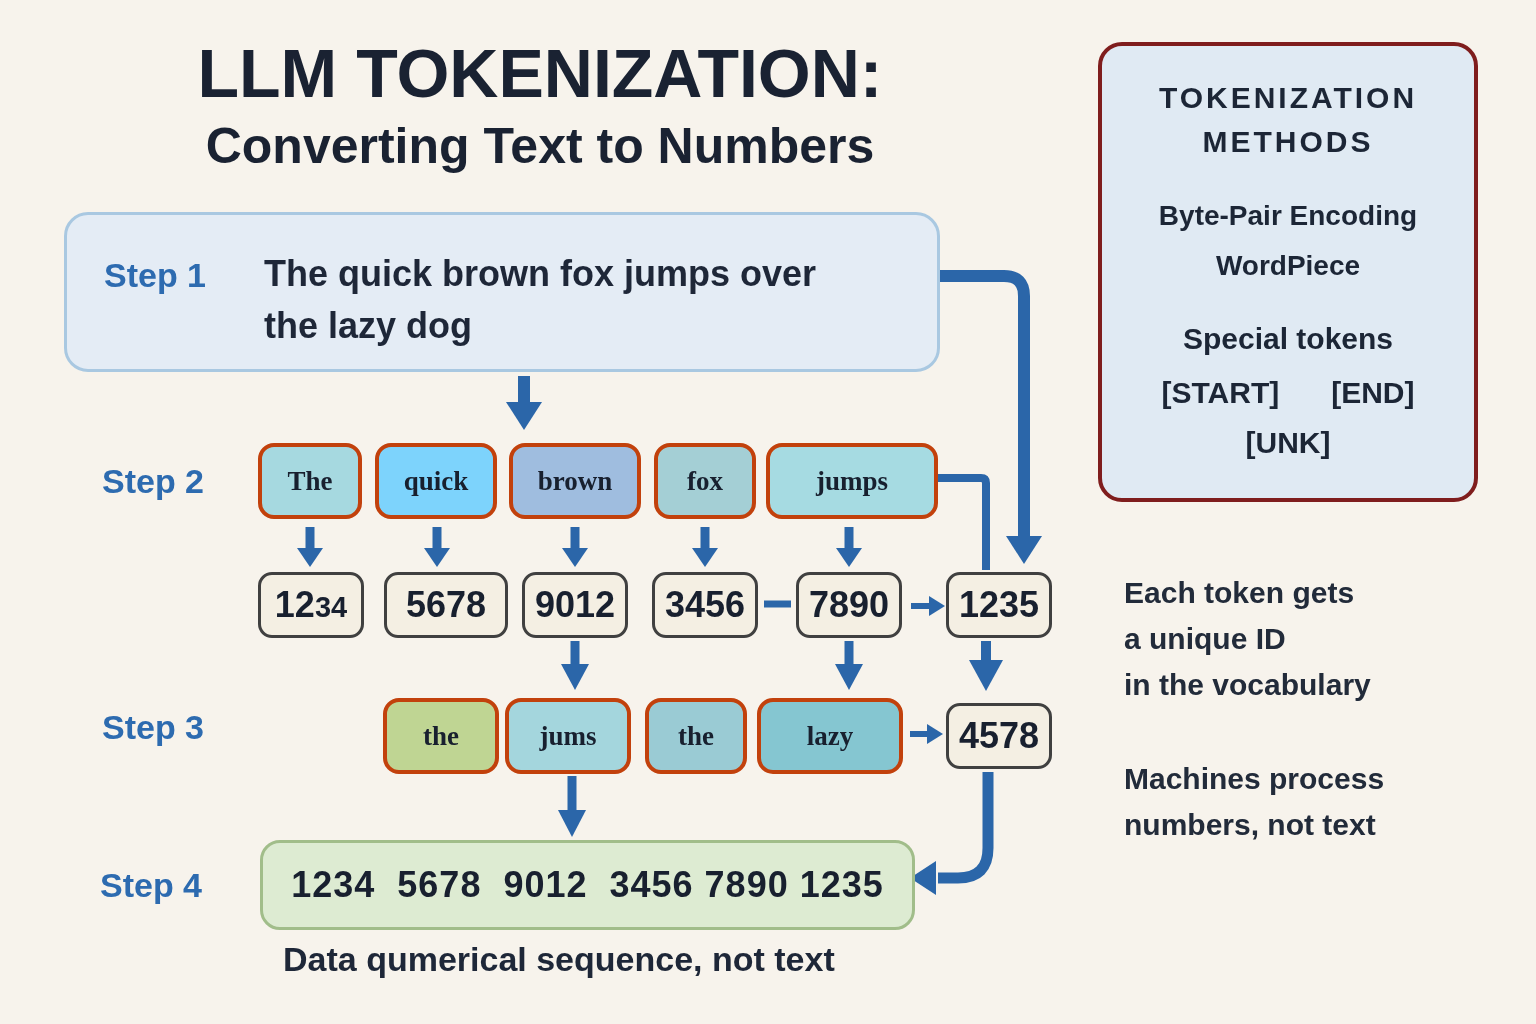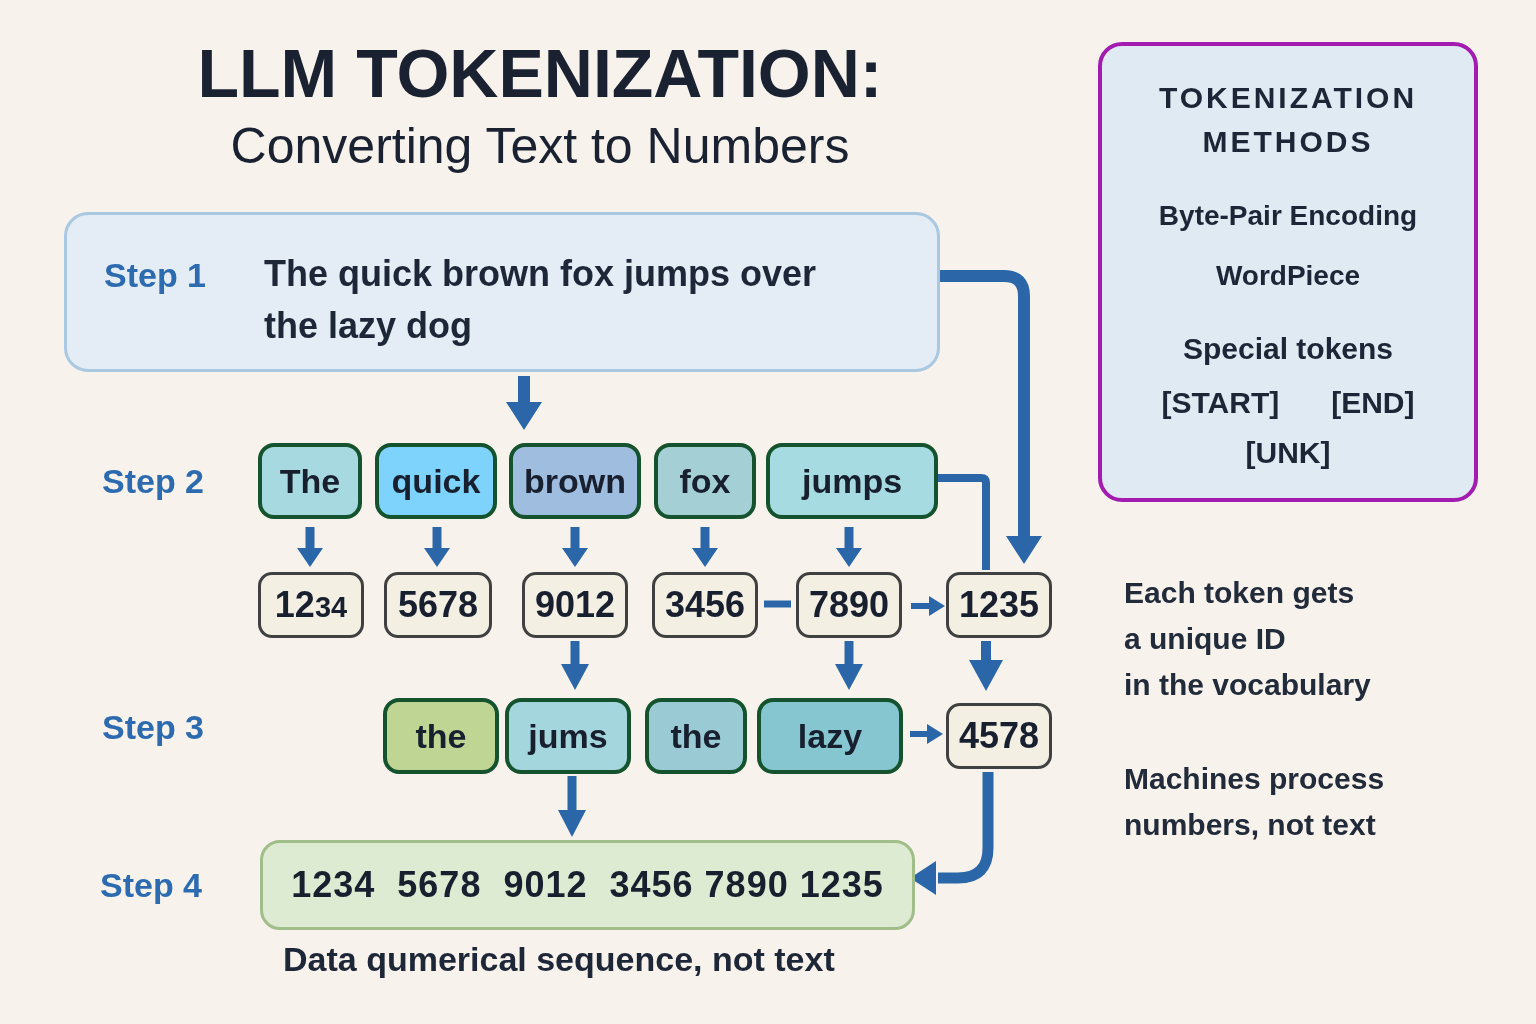--- a/index.html
+++ b/index.html
@@ -4,46 +4,46 @@
 <style>
   html,body{margin:0;padding:0;}
   body{font-family:"Liberation Sans","DejaVu Sans",sans-serif;}
   .canvas{position:relative;width:1536px;height:1024px;background:#f7f3ec;overflow:hidden;}
   .abs{position:absolute;}
   svg.connectors{position:absolute;left:0;top:0;width:1536px;height:1024px;pointer-events:none;}
 
   
   .title-wrap{left:0;top:38px;width:1080px;text-align:center;color:#1a2232;}
   .title-l1{font-size:68px;font-weight:800;letter-spacing:0px;line-height:1.05;}
-  .title-l2{font-size:50px;font-weight:400;margin-top:8px;}
+  .title-l2{font-size:50px;font-weight:700;margin-top:8px;}
 
   
   .step1-box{left:64px;top:212px;width:876px;height:160px;background:#e4ecf5;border:3px solid #a9c8e1;border-radius:24px;box-sizing:border-box;}
   .step-label{font-size:34px;font-weight:700;color:#2d6bb0;}
   .step1-label{left:104px;top:256px;}
   .step1-text{left:264px;top:248px;font-size:36px;font-weight:700;color:#1e2738;line-height:52px;}
 
   
-  .token{position:absolute;box-sizing:border-box;border:4px solid #14532d;border-radius:16px;display:flex;align-items:center;justify-content:center;font-size:34px;font-weight:700;color:#18202f;}
+  .token{position:absolute;box-sizing:border-box;border:4px solid #c2410c;border-radius:16px;display:flex;align-items:center;justify-content:center;font-size:27px;font-weight:700;color:#18202f;font-family:Liberation Serif, serif;}
   .idbox{position:absolute;box-sizing:border-box;background:#f4efe3;border:3px solid #404040;border-radius:14px;display:flex;align-items:center;justify-content:center;font-size:36px;font-weight:700;color:#18202f;}
   .idbox .suf{font-size:29px;align-self:flex-end;padding-bottom:11px;}
 
   .step2-label{left:102px;top:462px;}
   .step3-label{left:102px;top:708px;}
   .step4-label{left:100px;top:866px;}
 
   
   .step4-box{left:260px;top:840px;width:655px;height:90px;background:#ddebd2;border:3px solid #a1bd8a;border-radius:20px;box-sizing:border-box;display:flex;align-items:center;justify-content:center;}
   .step4-seq{font-size:36px;font-weight:700;color:#18202f;white-space:pre;letter-spacing:1px;}
   .caption{left:283px;top:940px;font-size:34px;font-weight:700;color:#1e2738;}
 
   
-  .panel{left:1098px;top:42px;width:380px;height:460px;background:#e0eaf3;border:4px solid #a21caf;border-radius:24px;box-sizing:border-box;text-align:center;color:#1c2636;}
+  .panel{left:1098px;top:42px;width:380px;height:460px;background:#e0eaf3;border:4px solid #7f1d1d;border-radius:24px;box-sizing:border-box;text-align:center;color:#1c2636;}
   .panel-title{margin-top:30px;font-size:30px;font-weight:800;letter-spacing:3px;line-height:44px;}
-  .panel-method{font-size:28px;font-weight:600;margin-top:28px;}
+  .panel-method{font-size:28px;font-weight:600;margin-top:18px;}
   .panel-method.first{margin-top:36px;}
   .panel-special{font-size:30px;font-weight:700;margin-top:40px;}
   .panel-tokrow{display:flex;justify-content:center;gap:52px;margin-top:20px;font-size:30px;font-weight:600;}
   .panel-unk{font-size:30px;font-weight:600;margin-top:16px;}
 
   
   .note{font-size:30px;font-weight:600;color:#222b3a;line-height:46px;}
   .note1{left:1124px;top:570px;}
   .note2{left:1124px;top:756px;}
 </style>
@@ -147,21 +147,21 @@
     <span>fox</span>
   </div>
   <div class="token" style="left: 766px; top: 443px; width: 172px; height: 76px; background: rgb(166, 219, 226);">
     <span>jumps</span>
   </div>
 
   <div class="idbox" style="left:258px;top:572px;width:106px;height:66px;">
     <span>12</span>
       <span class="suf">34</span>
   </div>
-  <div class="idbox" style="left:384px;top:572px;width:108px;height:66px;">
+  <div class="idbox" style="left:384px;top:572px;width:124px;height:66px;">
     <span>5678</span>
       <span class="suf"></span>
   </div>
   <div class="idbox" style="left:522px;top:572px;width:106px;height:66px;">
     <span>9012</span>
       <span class="suf"></span>
   </div>
   <div class="idbox" style="left:652px;top:572px;width:106px;height:66px;">
     <span>3456</span>
       <span class="suf"></span>

